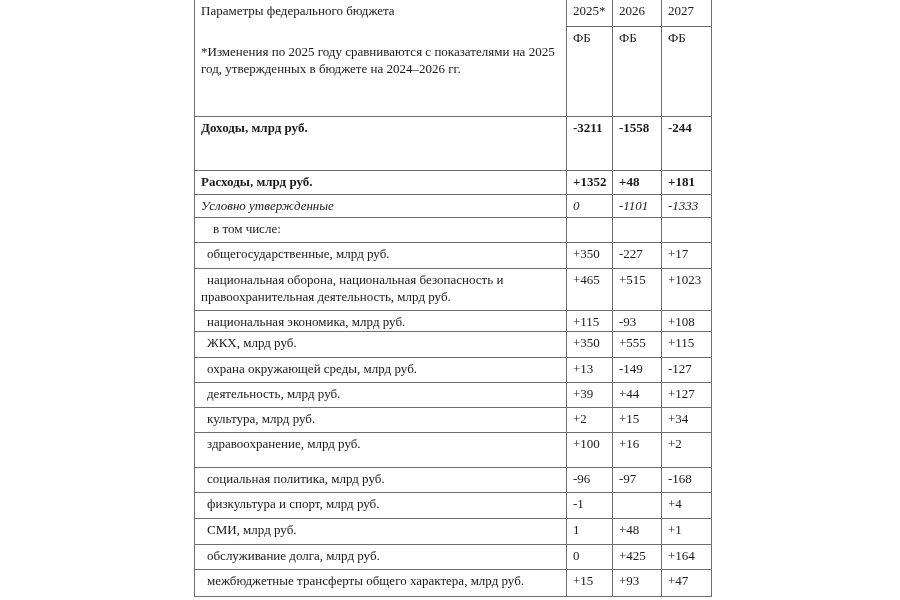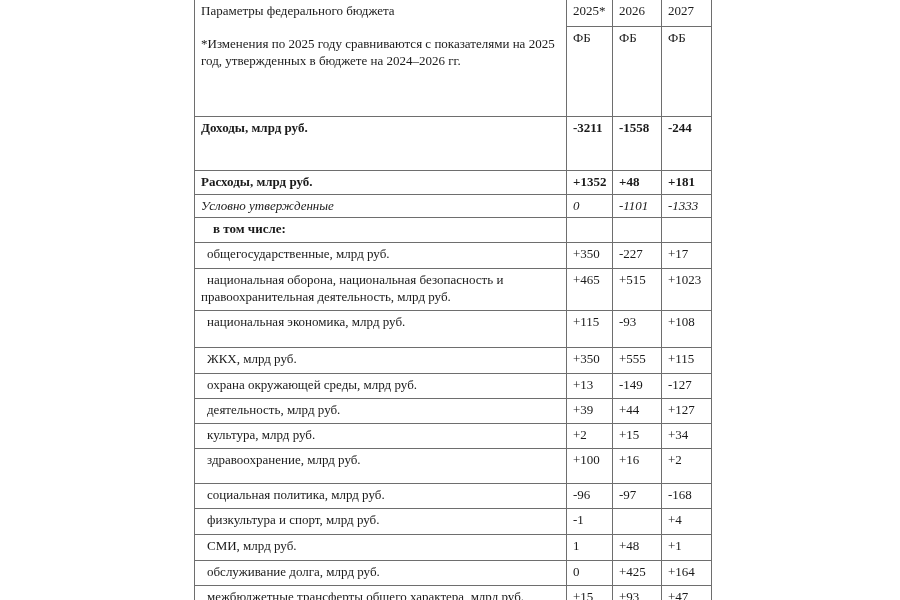--- a/index.html
+++ b/index.html
@@ -15,22 +15,22 @@
     overflow: hidden;
   }
   col.c0 { width: 372px; }
   col.c1 { width: 46px; }
   col.c2 { width: 49px; }
   col.c3 { width: 50px; }
   td.num { text-align: left; padding-left: 2px; padding-right: 2px; }
   .bold { font-weight: bold; margin-left: 24px; }
   .ital { font-style: italic; }
   .indent { padding-left: 12px !important; margin-left: 28px; }
-  .indent2 { padding-left: 18px !important; font-weight: bold; }
-  .note { display: block; margin-top: 16px; }
+  .indent2 { padding-left: 18px !important; }
+  .note { display: block; margin-top: 24px; }
 </style>
 </head>
 <body>
 
 <table class="budget">
   <colgroup>
       <col class="c0">
       <col class="c1">
       <col class="c2">
       <col class="c3">
@@ -80,21 +80,21 @@
       <td class="num">+350</td>
       <td class="num">-227</td>
       <td class="num">+17</td>
     </tr>
     <tr style="height:42px">
       <td><span style="padding-left:6px">национальная оборона, национальная безопасность и правоохранительная деятельность, млрд руб.</span></td>
       <td class="num">+465</td>
       <td class="num">+515</td>
       <td class="num">+1023</td>
     </tr>
-    <tr style="height:37px">
+    <tr style="height:21px">
       <td class="indent">национальная экономика, млрд руб.</td>
       <td class="num">+115</td>
       <td class="num">-93</td>
       <td class="num">+108</td>
     </tr>
     <tr style="height:26px">
       <td class="indent">ЖКХ, млрд руб.</td>
       <td class="num">+350</td>
       <td class="num">+555</td>
       <td class="num">+115</td>

